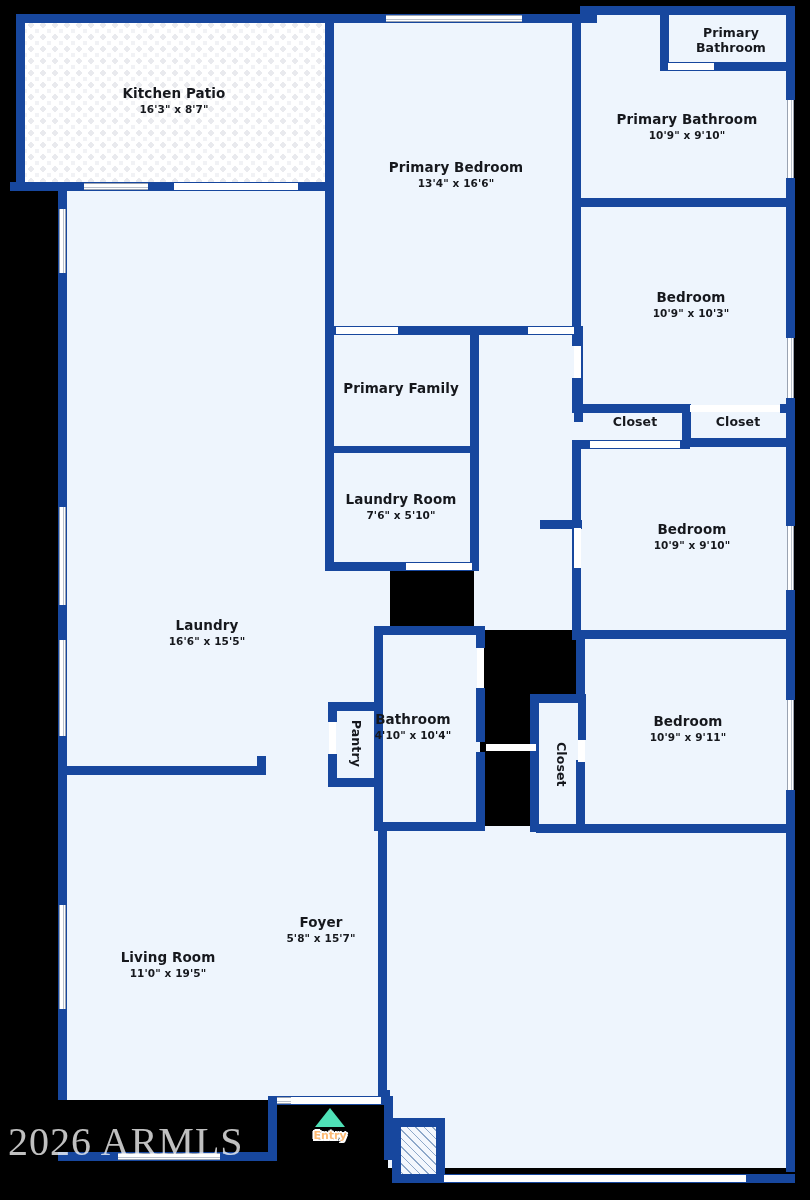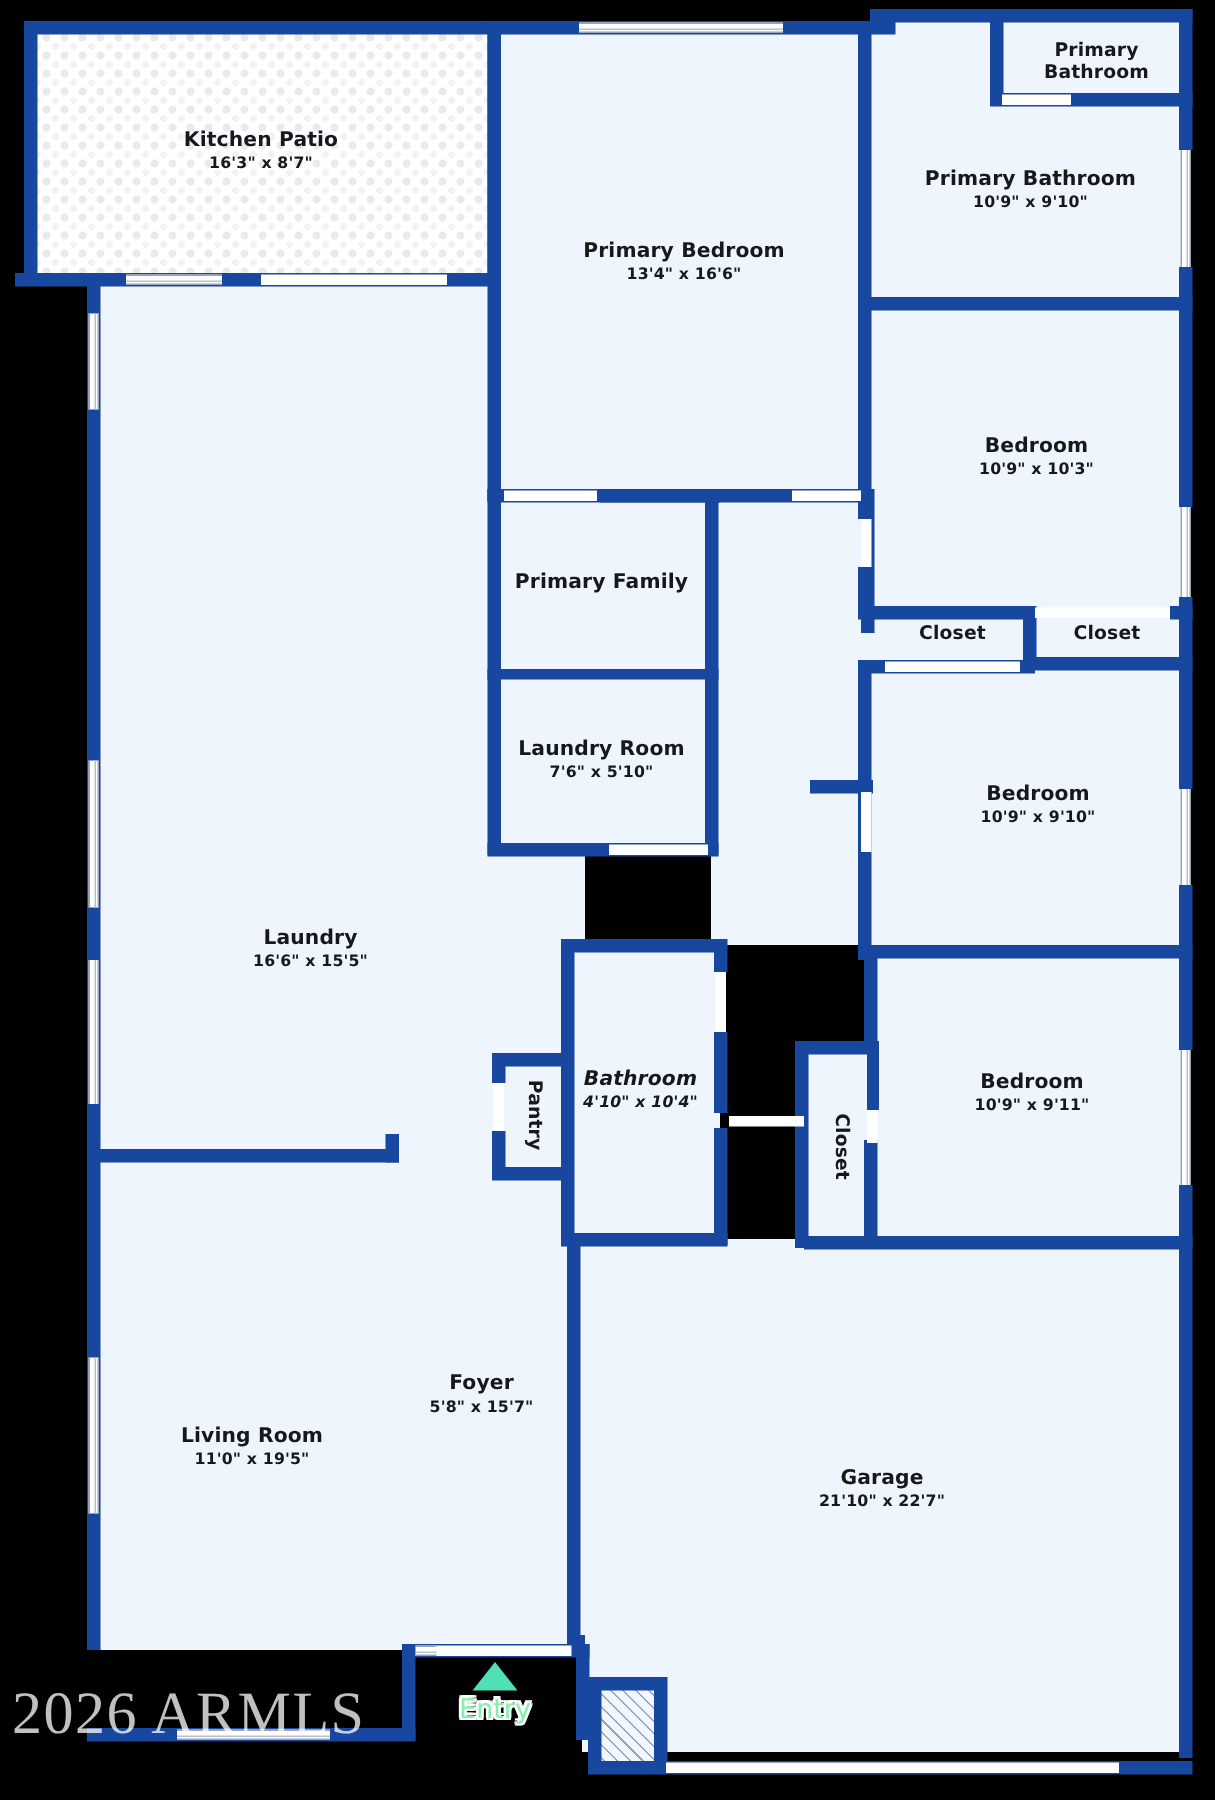--- a/index.html
+++ b/index.html
@@ -120,23 +120,23 @@
   .tri {
     width: 0; height: 0;
     margin: 0 auto;
     border-left: 15px solid transparent;
     border-right: 15px solid transparent;
     border-bottom: 19px solid #4fe0b6;
   }
   #entry-label {
     display: block;
     margin-top: 2px;
-    font-size: 18px;
-    font-weight: 400;
-    color: #86efac;
+    font-size: 11px;
+    font-weight: 700;
+    color: #fdba74;
     text-shadow:
       -1.5px -1.5px 0 #fff, 1.5px -1.5px 0 #fff,
       -1.5px  1.5px 0 #fff, 1.5px  1.5px 0 #fff,
        0 -1.8px 0 #fff, 0 1.8px 0 #fff,
       -1.8px 0 0 #fff, 1.8px 0 0 #fff;
   }
 
   
   #watermark {
     position: absolute;
@@ -382,39 +382,35 @@
 
   <div class="label" style="left:107px; top:618px; width:200px;">
     <span class="nm">Laundry</span>
     <span class="dim">16'6" x 15'5"</span>
   </div>
 
   <div class="label small rot rot-cw" style="left:316px; top:736px; width:80px;">
     <span class="nm">Pantry</span>
   </div>
 
-  <div class="label" style="left:329px; top:712px; width:196px;font-style:italic;">
+  <div class="label" style="left:315px; top:712px; width:196px;">
     <span class="nm">Bathroom</span>
     <span class="dim">4'10" x 10'4"</span>
   </div>
 
   <div class="label" style="left:221px; top:915px; width:200px;">
     <span class="nm">Foyer</span>
     <span class="dim">5'8" x 15'7"</span>
   </div>
 
   <div class="label" style="left:68px; top:950px; width:200px;">
     <span class="nm">Living Room</span>
     <span class="dim">11'0" x 19'5"</span>
   </div>
 
-  <div class="label" style="left:488px; top:978px; width:200px;">
-    <span class="nm">Garage</span>
-    <span class="dim">21'10" x 22'7"</span>
-  </div>
 
   <div id="entry-marker" style="left:284px; top:1108px; width:92px;">
     <div class="tri"></div>
     <span id="entry-label">Entry</span>
   </div>
 
   <div id="watermark">2026 ARMLS</div>
 
 </div>
 

